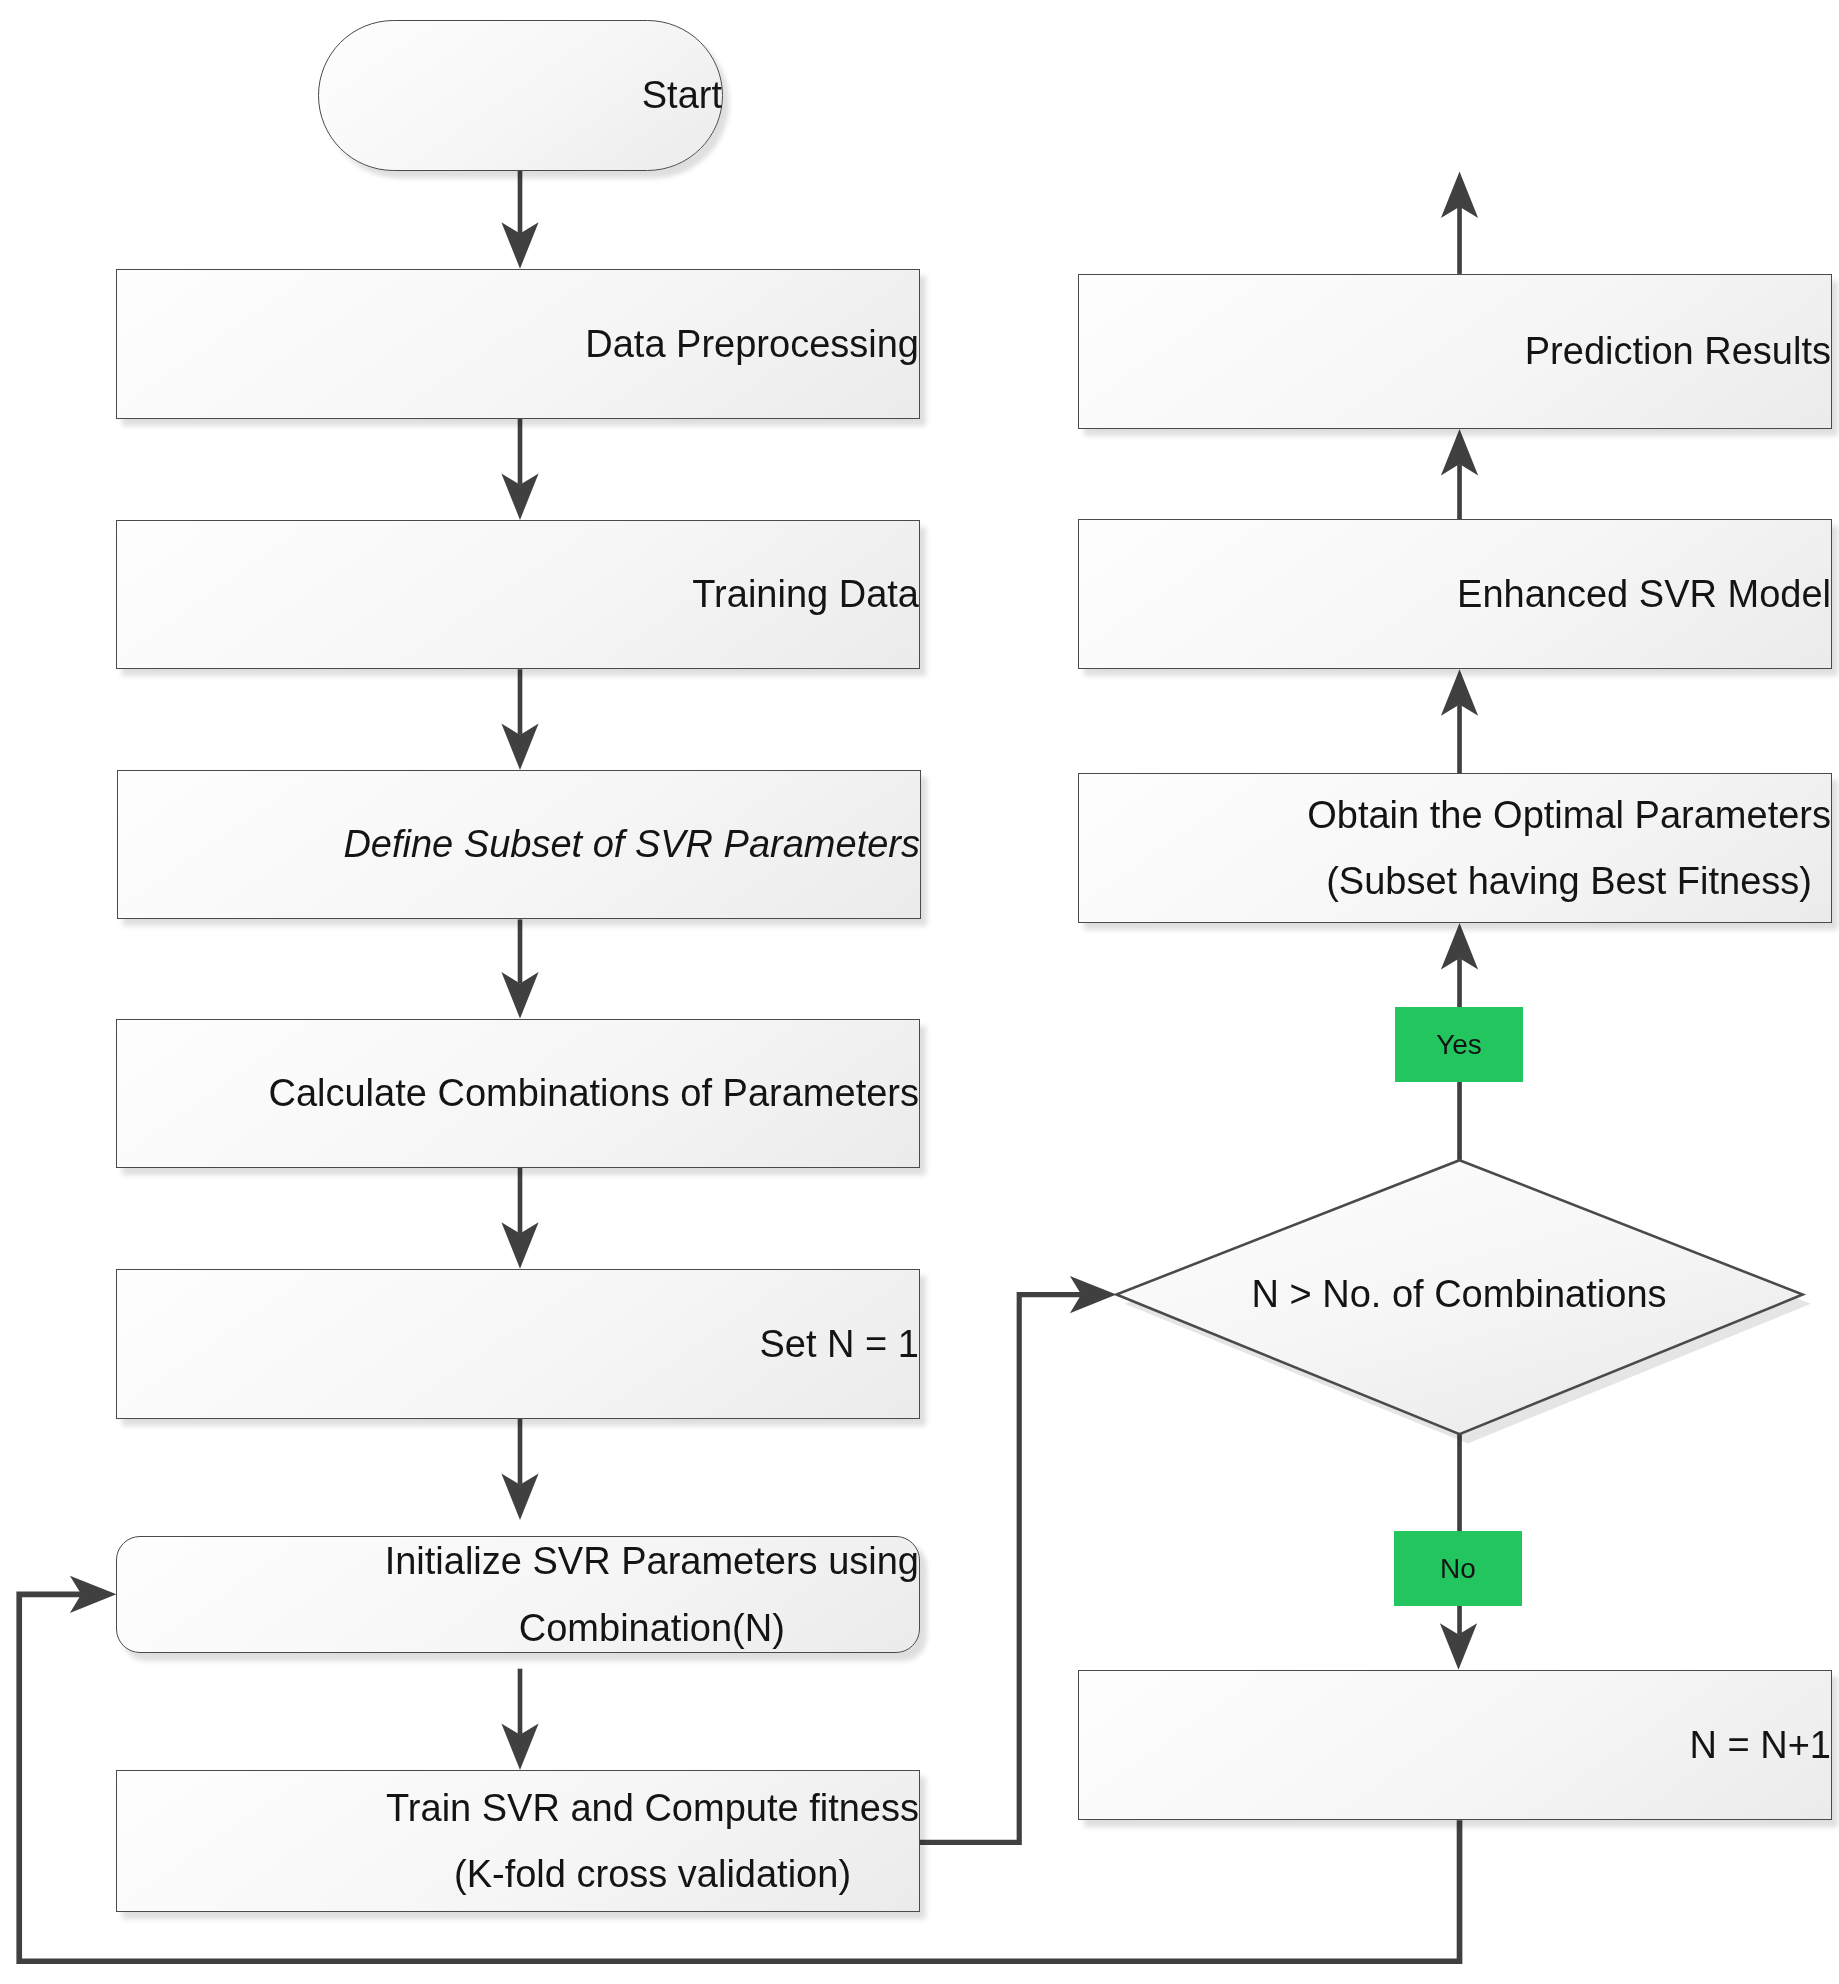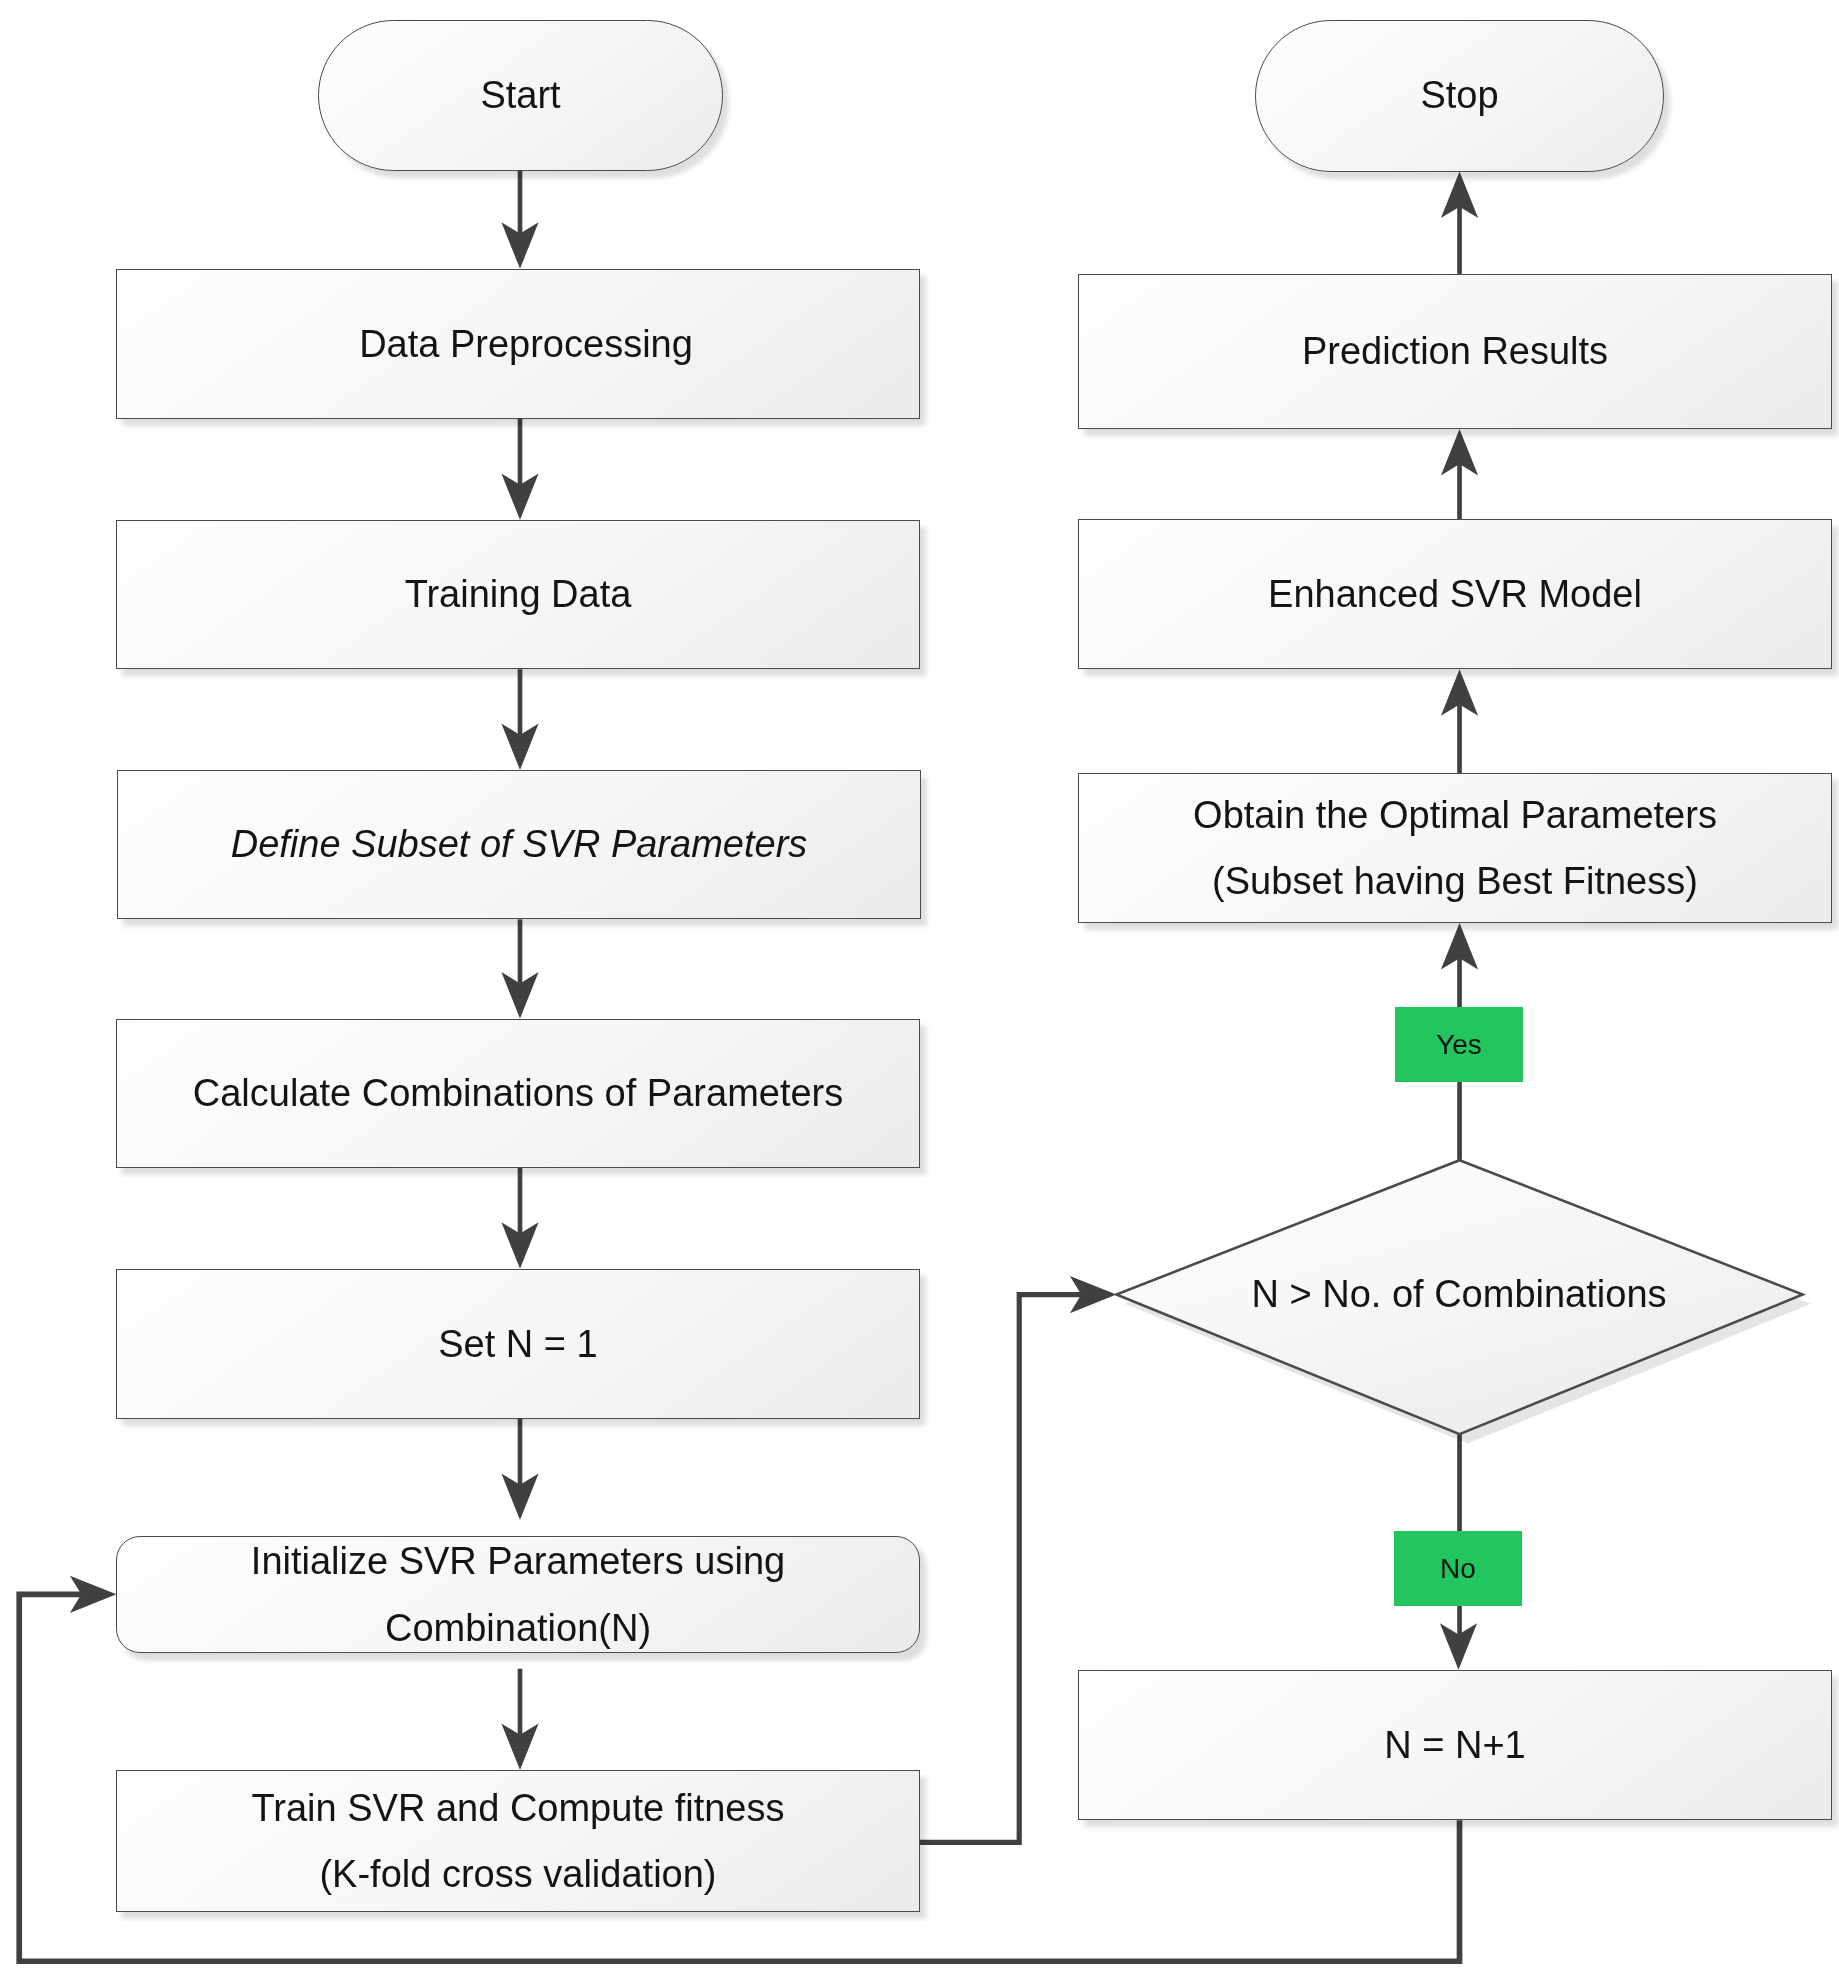--- a/index.html
+++ b/index.html
@@ -11,21 +11,21 @@
     color:#141414;
     overflow:hidden;
   }
   .wires{position:absolute;left:0;top:0;z-index:0;}
   .node{
     position:absolute;
     box-sizing:border-box;
     border:1.6px solid #4a4a4a;
     background:linear-gradient(145deg,#fefefe 0%,#f6f6f6 55%,#ebebeb 100%);
     box-shadow:6.2px 7.2px 5.2px rgba(0,0,0,0.13);
-    display:flex;align-items:center;justify-content:center;
+    display:flex;align-items:center;justify-content:flex-end;
     text-align:center;
     z-index:1;
   }
   .stadium{border-radius:78px;border-width:1.3px;}
   .node-label{
     font-size:38px;
     line-height:1.75;
     color:#141414;
     white-space:nowrap;
   }
@@ -132,23 +132,20 @@
     </div>
   </div>
 
   <div class="node" style="left:116px;top:1770px;width:804px;height:142px;">
     <div class="node-label">
       <div>Train SVR and Compute fitness</div>
       <div>(K-fold cross validation)</div>
     </div>
   </div>
 
-  <div class="node stadium" style="left:1255px;top:19.6px;width:409px;height:152px;">
-    <div class="node-label">Stop</div>
-  </div>
 
   <div class="node" style="left:1078px;top:519px;width:754px;height:150px;">
     <div class="node-label">Enhanced SVR Model</div>
   </div>
 
   <div class="node" style="left:1078px;top:274px;width:754px;height:155px;">
     <div class="node-label">Prediction Results</div>
   </div>
 
   <div class="node" style="left:1078px;top:773px;width:754px;height:150px;">

